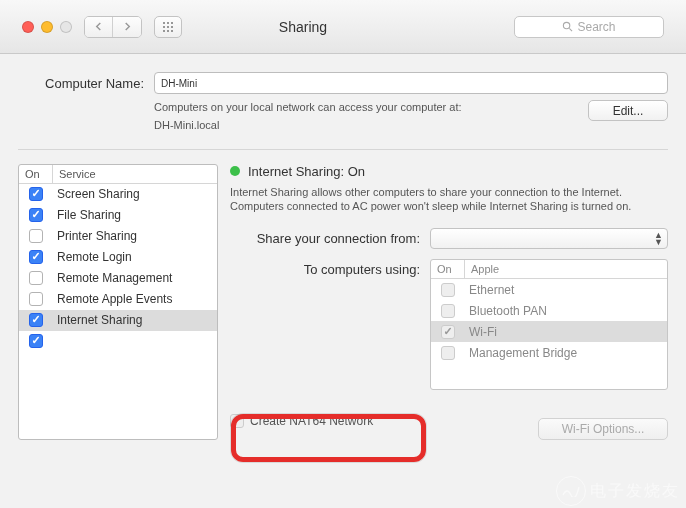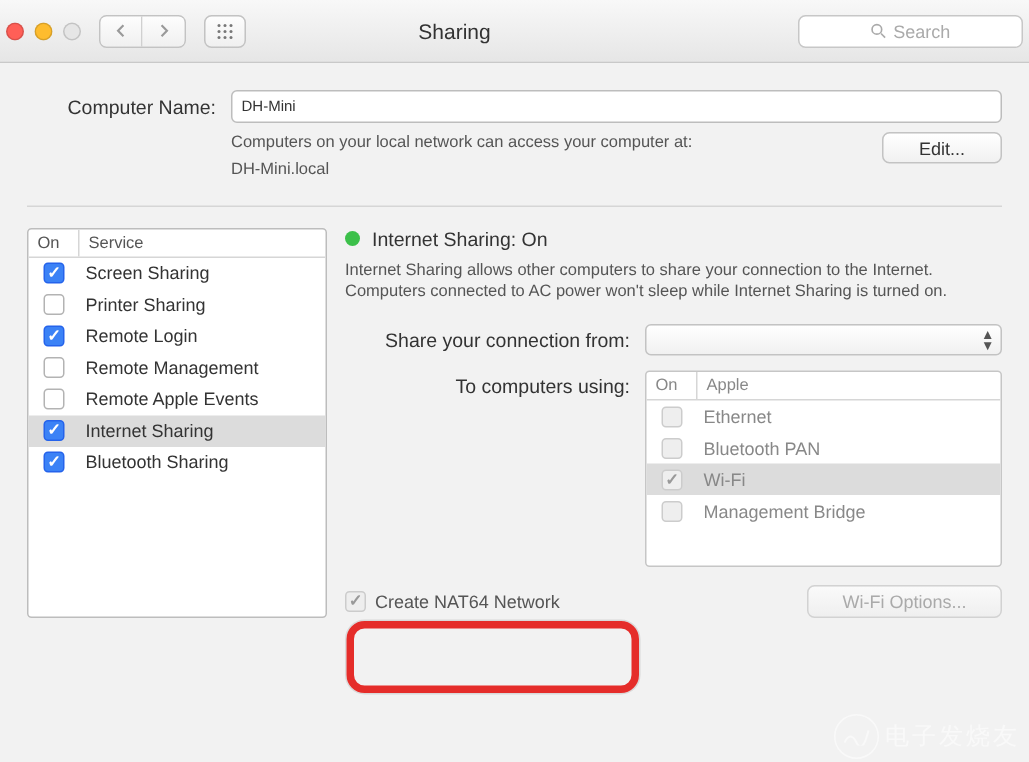--- a/index.html
+++ b/index.html
@@ -1,19 +1,19 @@
 <!DOCTYPE html>
 <html><head>
   <meta charset="utf-8">
   <style>
     * { box-sizing: border-box; margin: 0; padding: 0; }
     body { font-family: -apple-system, "Helvetica Neue", Helvetica, Arial, sans-serif; font-size: 13px; color: #333; background: #fff; width: 686px; height: 508px; overflow: hidden; position: relative; }
     
     
-    .titlebar { height: 42px; background: linear-gradient(#f8f8f8, #e6e6e6); border-bottom: 1px solid #c9c9c9; display: flex; align-items: center; padding: 0 4px; gap: 8px; }
+    .titlebar { height: 54px; background: linear-gradient(#f8f8f8, #e6e6e6); border-bottom: 1px solid #c9c9c9; display: flex; align-items: center; padding: 0 22px; gap: 8px; }
     .traffic { display: flex; gap: 7px; }
     .dot { width: 12px; height: 12px; border-radius: 50%; border: 0.5px solid rgba(0,0,0,0.15); }
     .dot.red { background: #ff5f57; }
     .dot.yellow { background: #febc2e; }
     .dot.green { background: #e6e6e6; }
     .seg-btns { display: flex; margin-left: 4px; border: 1px solid #c3c3c3; border-radius: 5px; overflow: hidden; height: 22px; }
     .seg-btns .btn { width: 28px; background: linear-gradient(#fdfdfd,#f0f0f0); display: flex; align-items: center; justify-content: center; font-size: 11px; color: #888; border-right: 1px solid #d0d0d0; }
     .seg-btns .btn:last-child { border-right: none; }
     .grid-btn { width: 28px; height: 22px; border: 1px solid #c3c3c3; border-radius: 5px; background: linear-gradient(#fdfdfd,#f0f0f0); display: flex; align-items: center; justify-content: center; font-size: 12px; color: #666; margin-left: 4px; }
     .title-spacer { flex: 1; text-align: center; font-size: 14px; color: #333; margin-left: -90px; }
@@ -61,21 +61,21 @@
     .ports-header .col-on { width: 34px; padding: 3px 6px; border-right: 1px solid #d6d6d6; }
     .ports-header .col-port { flex: 1; padding: 3px 6px; }
     .port-row { display: flex; align-items: center; height: 21px; font-size: 12px; color: #888; }
     .port-row .cb { width: 34px; display: flex; justify-content: center; }
     .port-row .lbl { flex: 1; padding-left: 4px; }
     .port-row.disabled-sel { background: #dcdcdc; }
     .ports-body { height: 110px; }
     
     .bottom-row { display: flex; align-items: center; justify-content: space-between; margin-top: 12px; }
     .nat-check { display: flex; align-items: center; gap: 6px; font-size: 12px; color: #555; }
-    .wifi-btn { width: 130px; height: 22px; border: 1px solid #d2d2d2; border-radius: 5px; background: linear-gradient(#fafafa,#efefef); font-size: 12px; color: #aaa; display: flex; align-items: center; justify-content: center; }
+    .wifi-btn { width: 130px; height: 22px; border: 1px solid #d2d2d2; border-radius: 5px; background: linear-gradient(#fafafa,#efefef); font-size: 12px; color: #aaa; display: flex; align-items: center; justify-content: center; margin-top: 16px; }
     
     
     .red-box { position: absolute; border: 5px solid #e52d2a; border-radius: 12px; box-shadow: 0 0 0 1px rgba(0,0,0,0.1); pointer-events: none; }
     
     
     .watermark { position: absolute; right: 6px; bottom: 2px; display: flex; align-items: center; gap: 4px; color: #fff; opacity: 0.55; font-size: 16px; letter-spacing: 2px; }
     .watermark .circ { width: 30px; height: 30px; border: 1.5px solid #fff; border-radius: 50%; display: flex; align-items: center; justify-content: center; }
   </style>
 </head>
 <body>
@@ -153,20 +153,26 @@
       </div>
       <div id="services-body">
           <div class="svc-row">
             <div class="cb">
               <div class="checkbox checked"></div>
             </div>
             <div class="lbl">Screen Sharing</div>
           </div>
           <div class="svc-row">
             <div class="cb">
+              <div class="checkbox checked"></div>
+            </div>
+            <div class="lbl">File Sharing</div>
+          </div>
+          <div class="svc-row">
+            <div class="cb">
               <div class="checkbox"></div>
             </div>
             <div class="lbl">Printer Sharing</div>
           </div>
           <div class="svc-row">
             <div class="cb">
               <div class="checkbox checked"></div>
             </div>
             <div class="lbl">Remote Login</div>
           </div>
@@ -185,21 +191,20 @@
           <div class="svc-row selected">
             <div class="cb">
               <div class="checkbox checked"></div>
             </div>
             <div class="lbl">Internet Sharing</div>
           </div>
           <div class="svc-row">
             <div class="cb">
               <div class="checkbox checked"></div>
             </div>
-            <div class="lbl">Bluetooth Sharing</div>
           </div>
         </div>
     </div>
 
     <div class="right-panel">
       <div class="status-row">
         <div class="status-dot"></div>
         <div class="status-text">Internet Sharing: On</div>
       </div>
       <div class="desc">Internet Sharing allows other computers to share your connection to the Internet. Computers connected to AC power won't sleep while Internet Sharing is turned on.</div>

